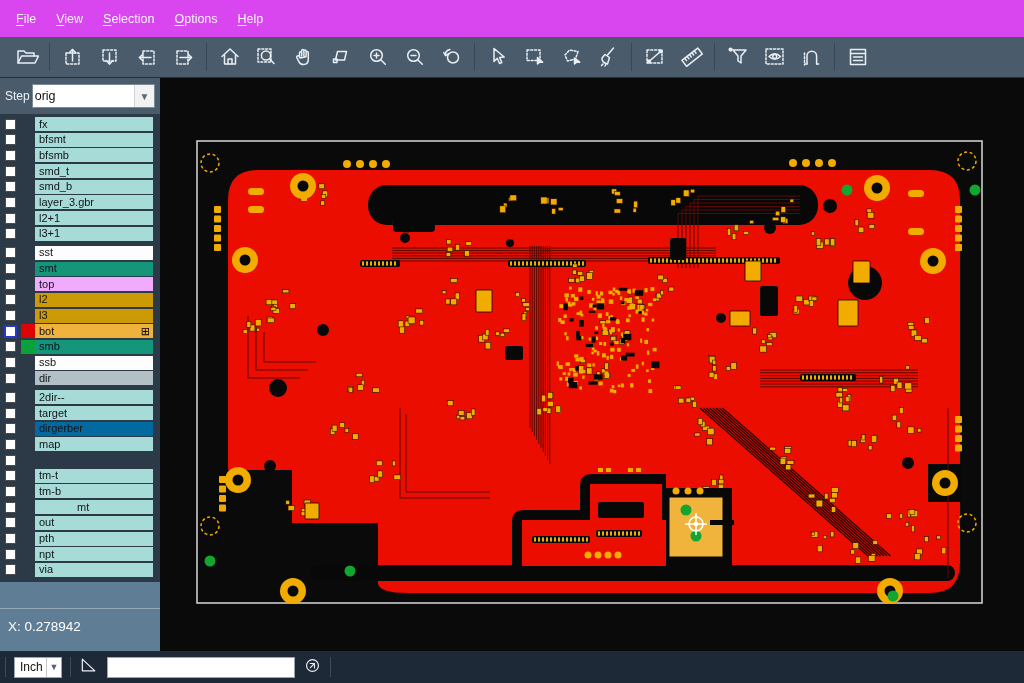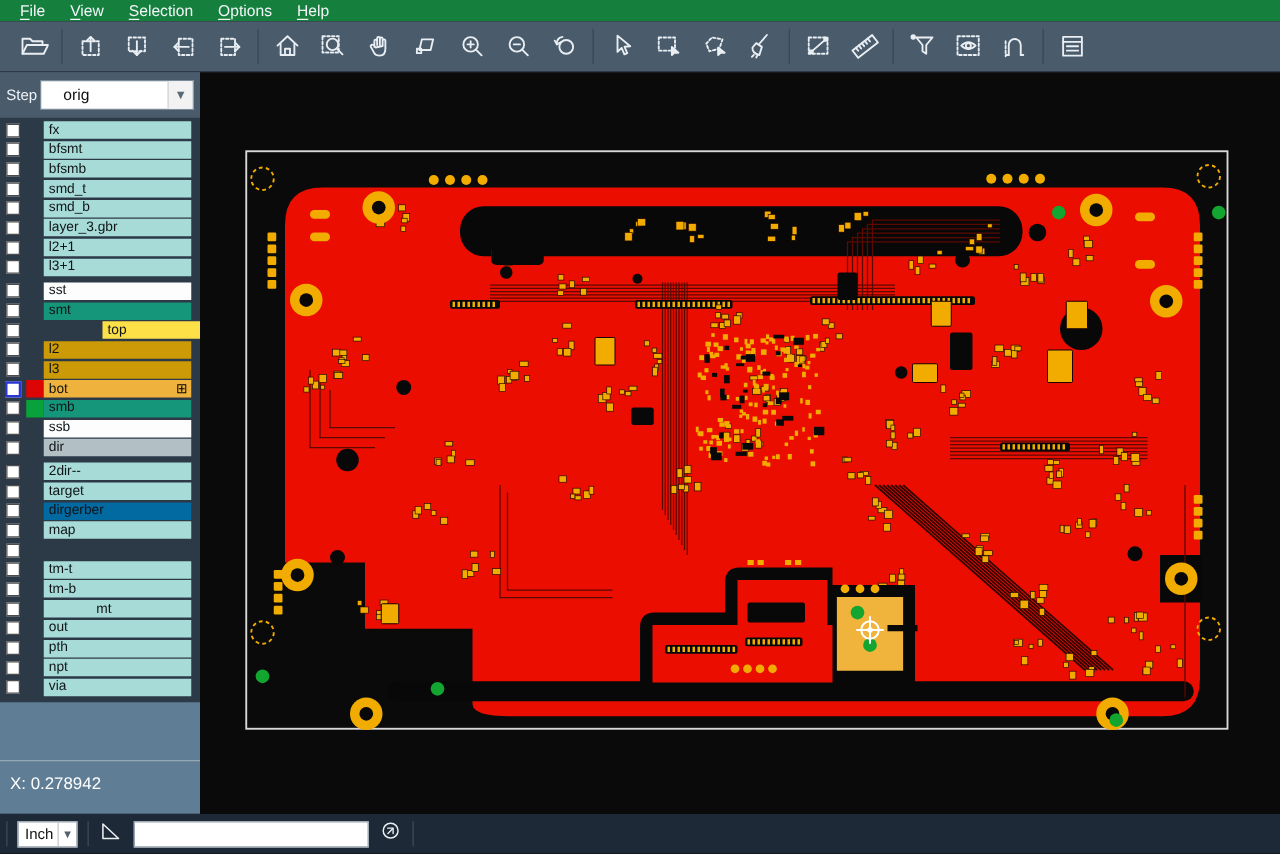--- a/index.html
+++ b/index.html
@@ -1,41 +1,41 @@
 <!DOCTYPE html>
 <html><head>
 <meta charset="utf-8">
 <style>
 *{box-sizing:border-box;margin:0;padding:0}
 html,body{width:1024px;height:683px;overflow:hidden;background:#000;
   font-family:"Liberation Sans",sans-serif;-webkit-font-smoothing:antialiased}
 .app{width:1024px;height:683px;display:flex;flex-direction:column}
 
 
-.menubar{height:17px;background:#15803d;color:#f2f5f8;display:flex;align-items:center;
+.menubar{height:37px;background:#d946ef;color:#f2f5f8;display:flex;align-items:center;
   font-size:12.5px;padding-left:6px;flex:0 0 auto}
 .menu-item{padding:2px 10px;cursor:default;white-space:nowrap}
 .menu-item u{text-underline-offset:2px}
 
 
 .toolbar{height:41px;background:#4a5b6c;display:flex;align-items:center;padding-left:8px;
   flex:0 0 auto;border-bottom:1px solid #242f3c}
 .tb-btn{width:37px;height:36px;display:flex;align-items:center;justify-content:center}
 .tb-sep{width:1px;height:28px;background:#37465a;margin:0 4px}
 svg.ticon{stroke:#e9eef3;fill:none;stroke-width:1.5;stroke-linecap:round;stroke-linejoin:round}
 svg.ticon .dash{stroke-dasharray:2 1.8}
 
 
 .main{flex:1;display:flex;min-height:0}
 .sidebar{width:160px;background:#5f7e96;display:flex;flex-direction:column;flex:0 0 auto}
 .step-row{height:36px;background:#4a5b6c;display:flex;align-items:center;gap:2px;
   padding:0 5px;flex:0 0 auto}
 .step-label{color:#eef2f6;font-size:12px}
 .step-select{flex:1;height:24px;background:#fff;border:1px solid #7a8a98;display:flex;
-  align-items:center;font-size:12.5px;padding-left:18px;color:#111}
+  align-items:center;font-size:12.5px;padding-left:2px;color:#111}
 .step-chevron{margin-left:auto;width:20px;height:100%;display:flex;align-items:center;
   justify-content:center;color:#5a6b77;font-size:10px;border-left:1px solid #d4d4d4;background:#f2f2f2}
 
 .layer-list{background:#2c3947;padding-top:3px;flex:0 0 auto}
 .layer-group{margin-bottom:5px}
 .layer-row{height:14px;margin-bottom:1.7px;display:flex;align-items:stretch}
 .lr-cb-wrap{width:21px;display:flex;align-items:center;justify-content:center;flex:0 0 auto}
 .lr-cb{width:11px;height:11px;background:#fff;border:1px solid #4c4c4c}
 .lr-cb.active{width:13px;height:13px;border:2px solid #2937d0}
 .lr-swatch{width:14px;flex:0 0 auto}
@@ -311,21 +311,21 @@
                 <div class="lr-cb"></div>
               </div>
               <div class="lr-swatch"></div>
               <div class="lr-label" style="background: rgb(21, 150, 123);">smt</div>
             </div>
             <div class="layer-row">
               <div class="lr-cb-wrap">
                 <div class="lr-cb"></div>
               </div>
               <div class="lr-swatch"></div>
-              <div class="lr-label" style="background: #fde047; margin-left: 47px;">top</div>
+              <div class="lr-label" style="background: #f0abfc;">top</div>
             </div>
             <div class="layer-row">
               <div class="lr-cb-wrap">
                 <div class="lr-cb"></div>
               </div>
               <div class="lr-swatch"></div>
               <div class="lr-label" style="background: rgb(203, 154, 6);">l2</div>
             </div>
             <div class="layer-row">
               <div class="lr-cb-wrap">

